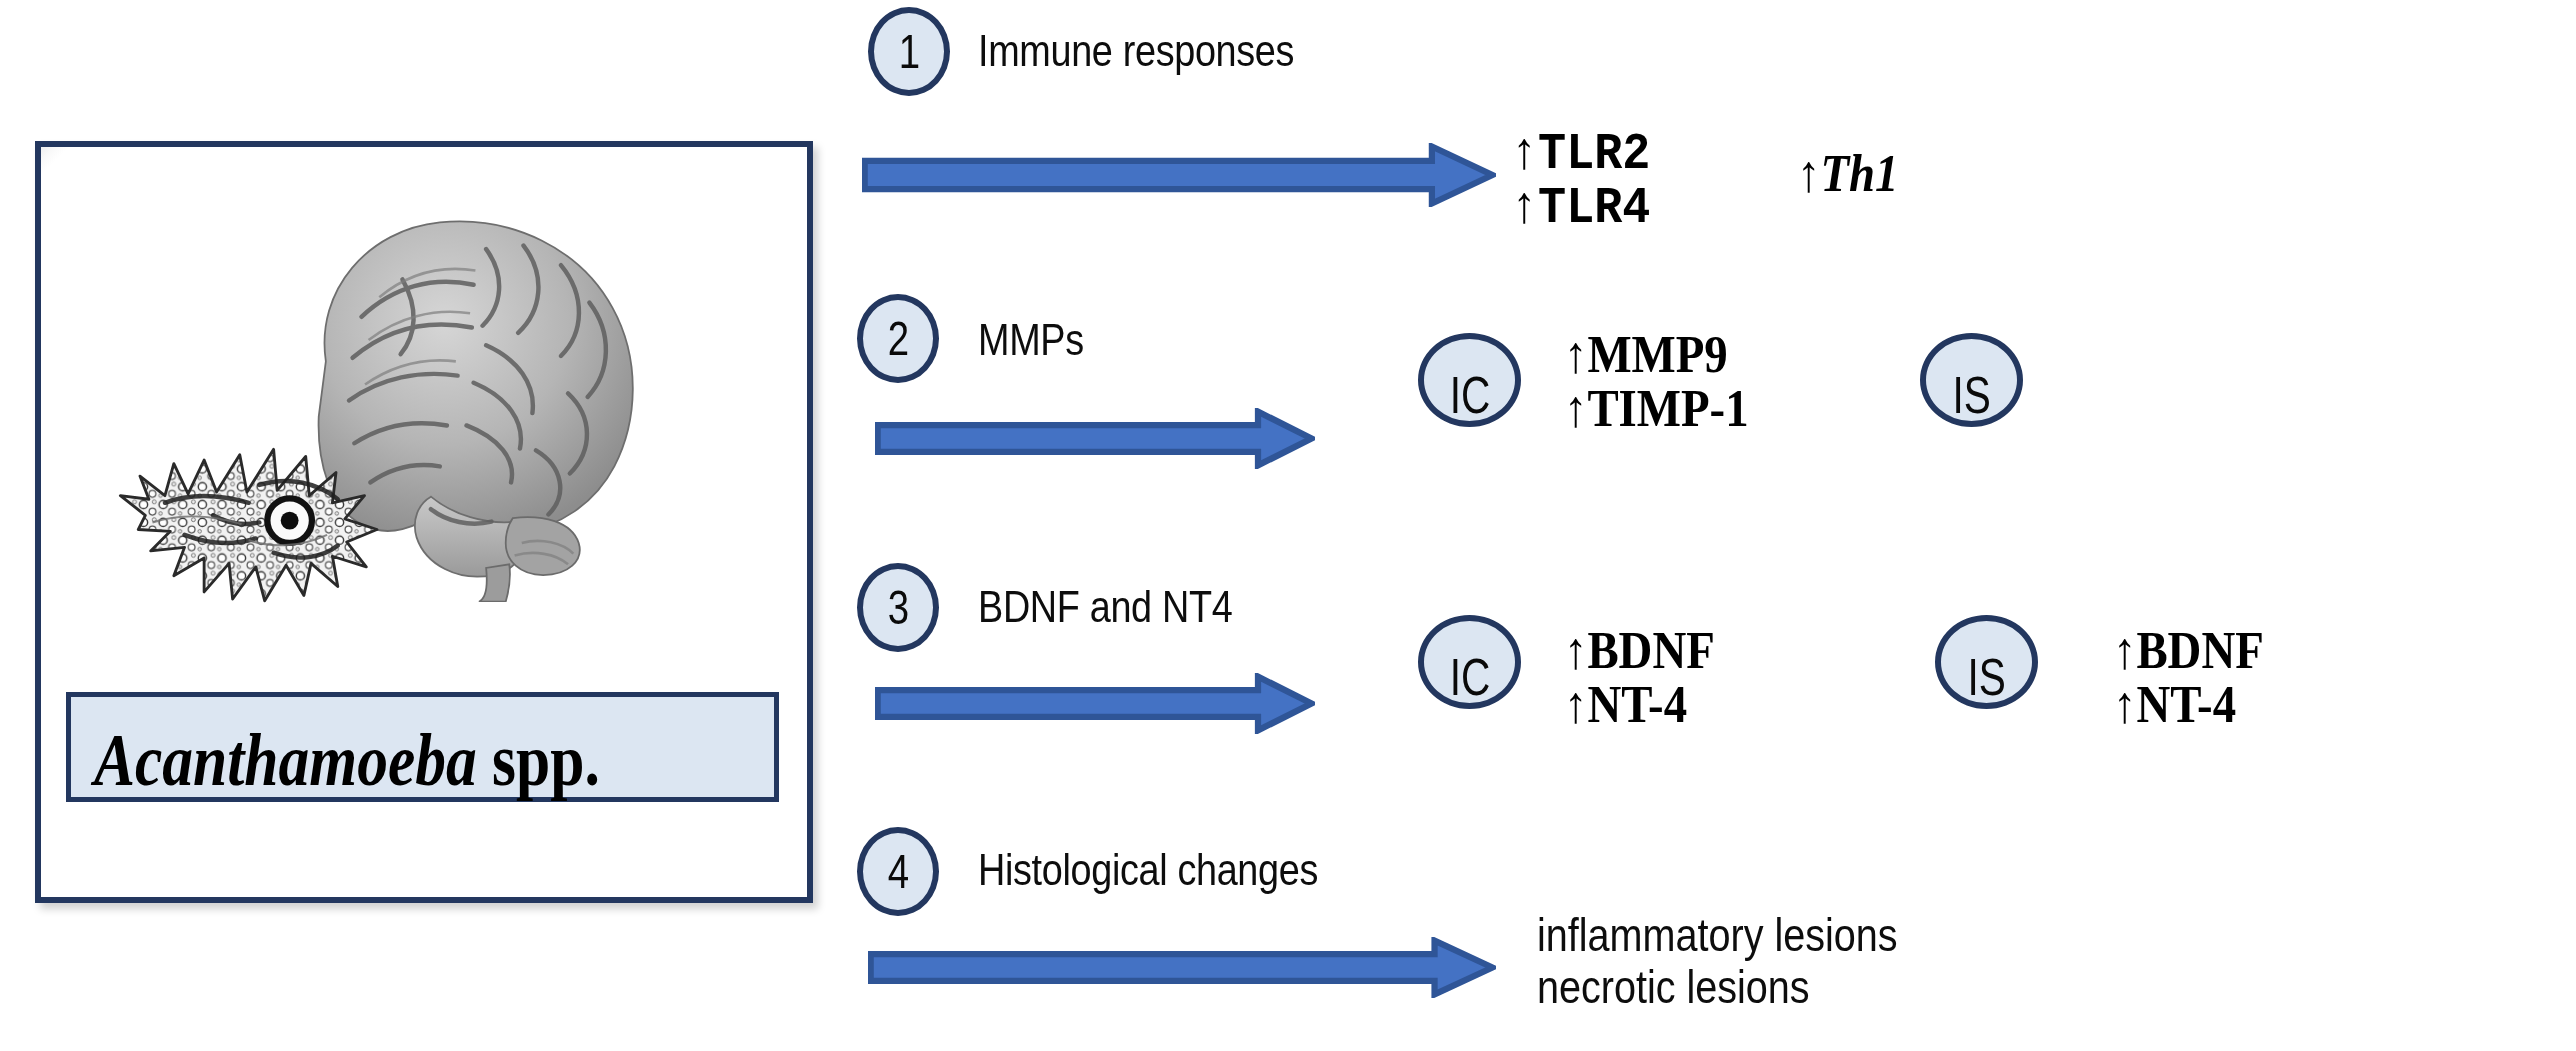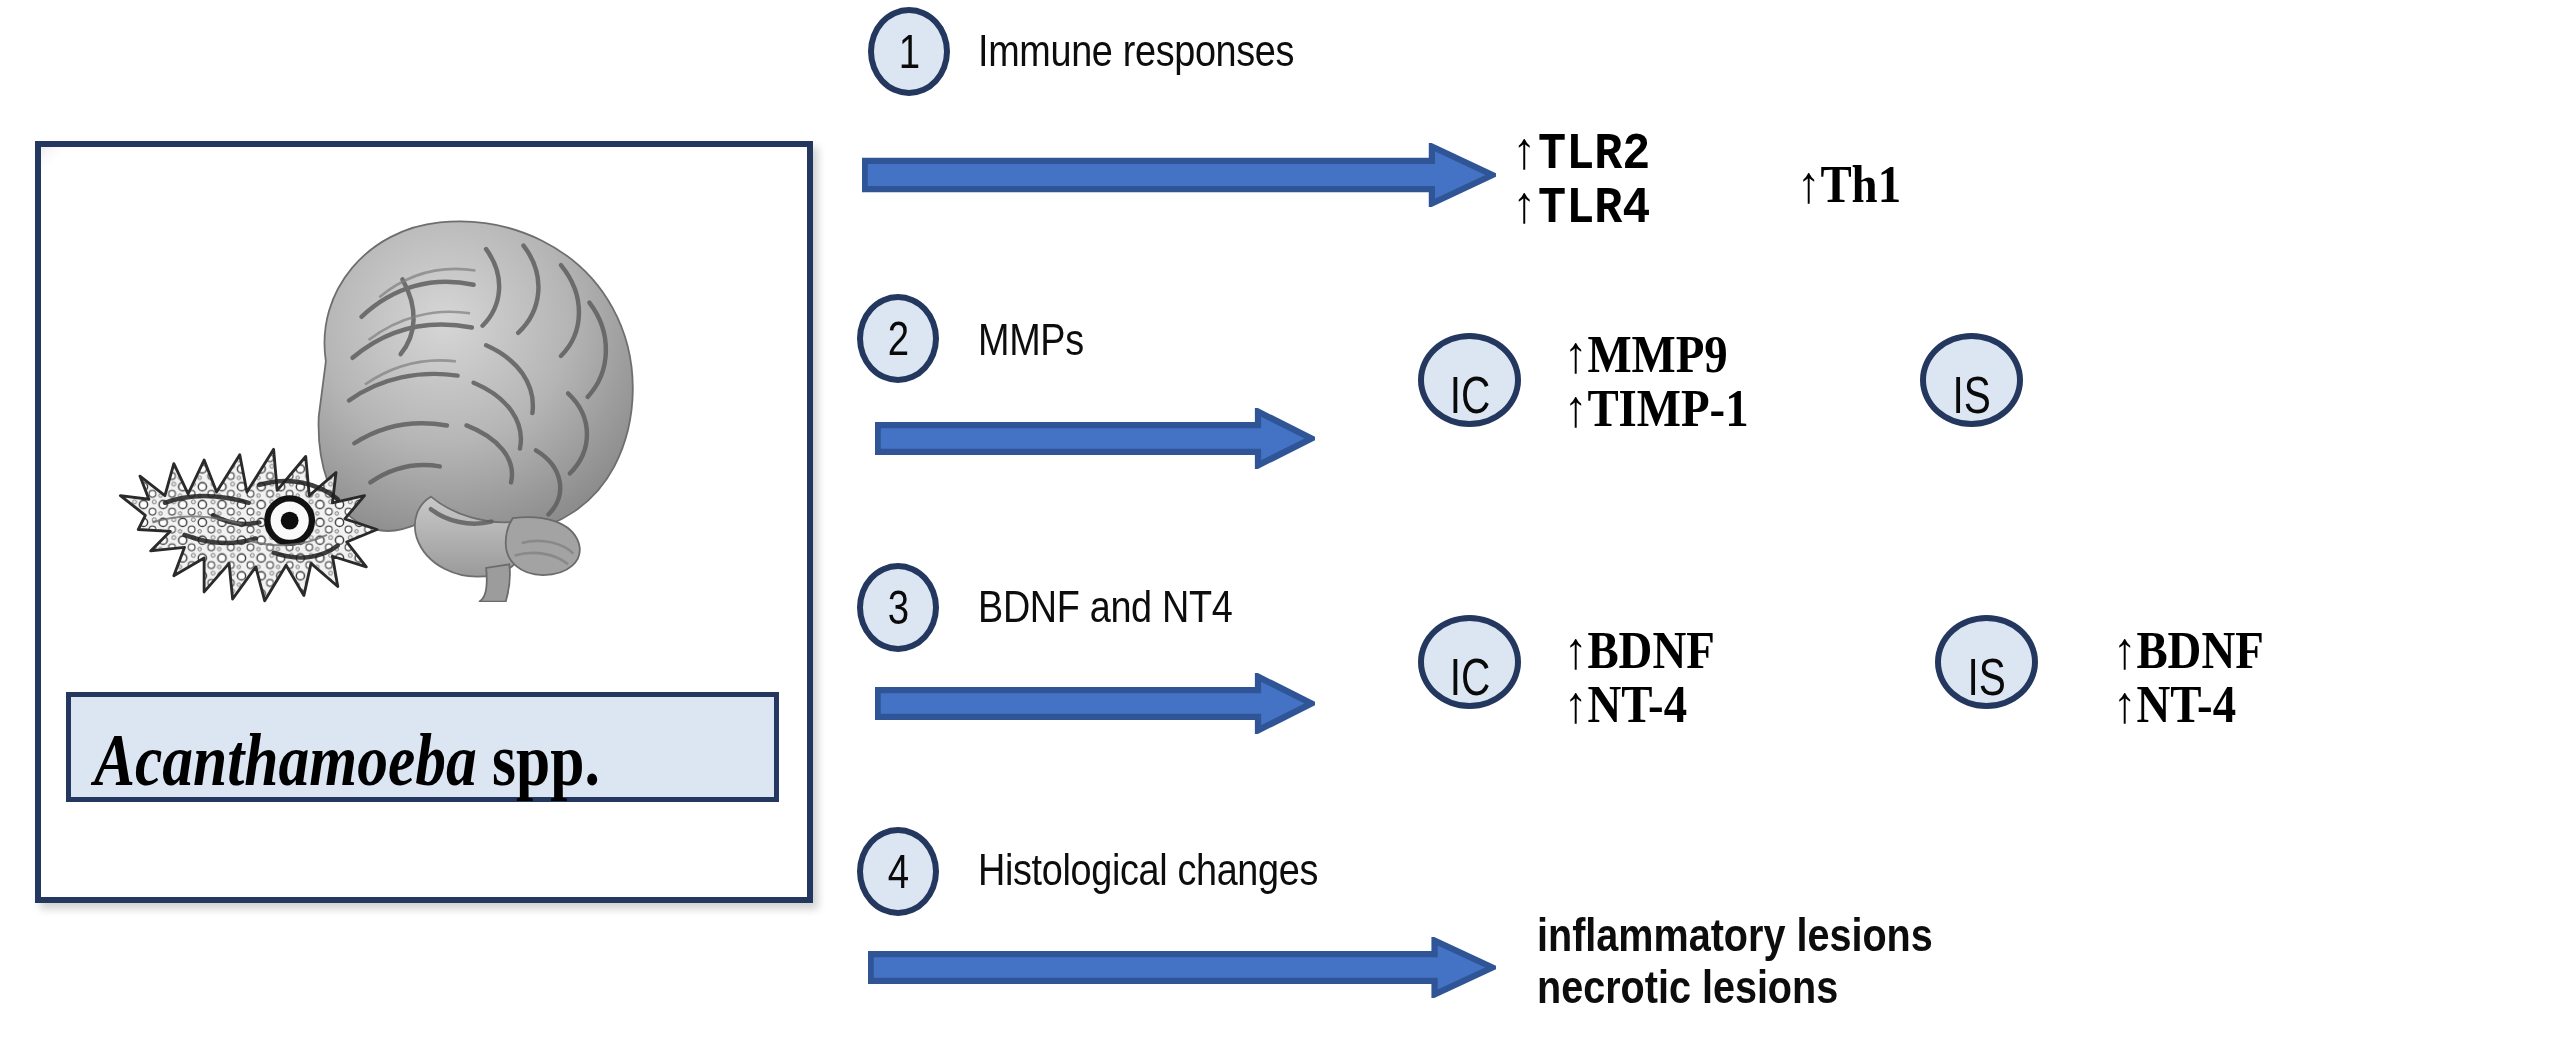--- a/index.html
+++ b/index.html
@@ -276,21 +276,21 @@
   <div class="arrow" style="left:862px; top:143px; width:634px; height:64px;">
     <svg viewBox="0 0 712 72" preserveAspectRatio="none" xmlns="http://www.w3.org/2000/svg">
       <path d="M3 20 L640 20 L640 4 L708 36 L640 68 L640 52 L3 52 Z" fill="#4472c4" stroke="#2f5597" stroke-width="7" stroke-linejoin="miter"></path>
     </svg>
   </div>
 
   <div class="readout" style="left:1510px; top:128px;font-family:Liberation Mono, monospace;">
     <span class="line">↑TLR2</span>
     <span class="line">↑TLR4</span>
   </div>
-  <div class="readout" style="left:1797px; top:158px;">
+  <div class="readout" style="left:1797px; top:147px;font-style:italic;">
     <span class="line">↑Th1</span>
   </div>
 
   <div class="num-circle" style="left:857px; top:294px;">
     <span>2</span>
   </div>
   <div class="step-label" style="left:978px; top:314px;">MMPs</div>
 
   <div class="arrow" style="left:875px; top:408px; width:440px; height:61px;">
     <svg viewBox="0 0 494 68" preserveAspectRatio="none" xmlns="http://www.w3.org/2000/svg">
@@ -341,19 +341,19 @@
     <span>4</span>
   </div>
   <div class="step-label" style="left:978px; top:844px;">Histological changes</div>
 
   <div class="arrow" style="left:868px; top:937px; width:628px; height:61px;">
     <svg viewBox="0 0 705 68" preserveAspectRatio="none" xmlns="http://www.w3.org/2000/svg">
       <path d="M3 19 L636 19 L636 4 L701 34 L636 64 L636 49 L3 49 Z" fill="#4472c4" stroke="#2f5597" stroke-width="7" stroke-linejoin="miter"></path>
     </svg>
   </div>
 
-  <div class="outcome" style="left:1537px; top:910px;font-weight:bold;">
+  <div class="outcome" style="left:1537px; top:910px;">
     <span class="line">inflammatory lesions</span>
     <span class="line">necrotic lesions</span>
   </div>
 
 </div>
 
 
 </body></html>

